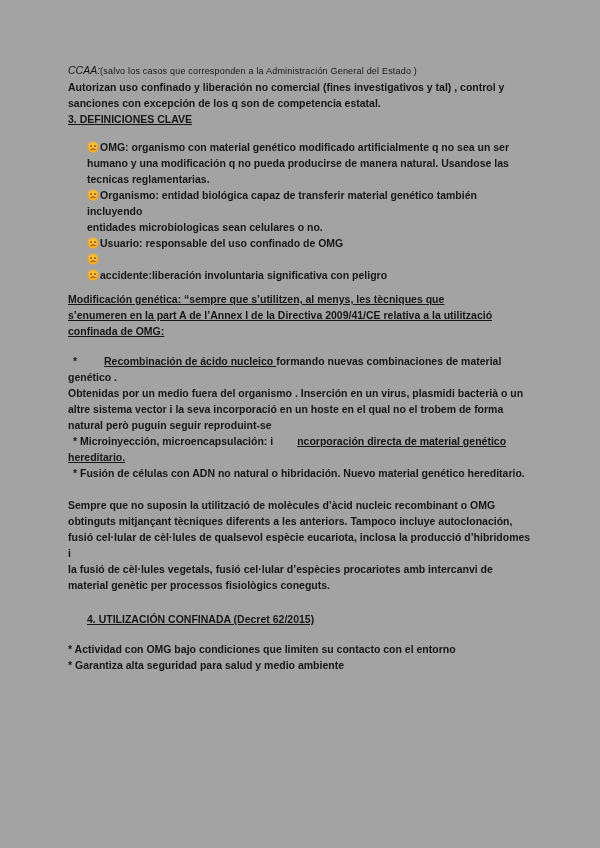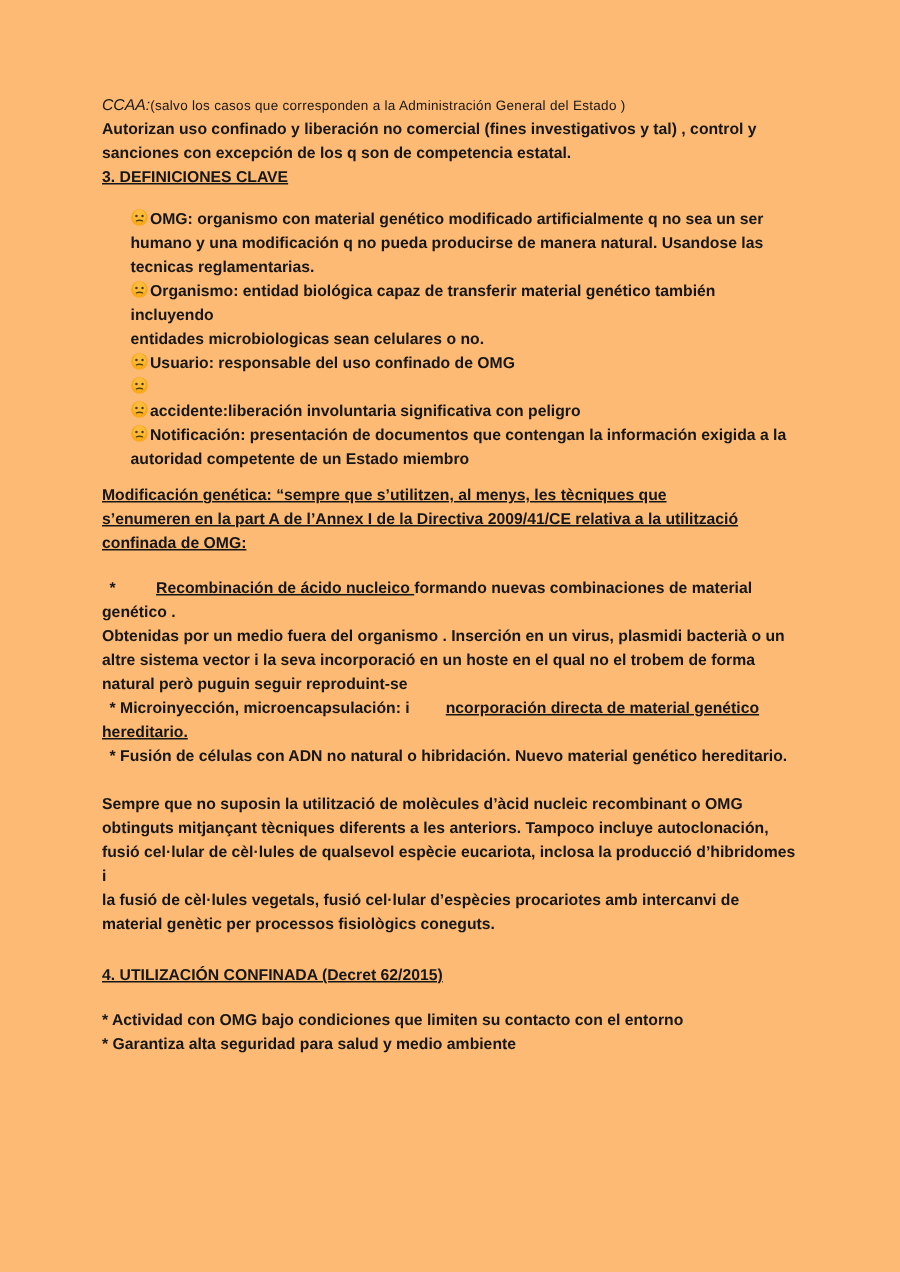--- a/index.html
+++ b/index.html
@@ -5,21 +5,21 @@
   html, body {
     margin: 0;
     padding: 0;
     background: #ffffff;
   }
   .page {
     position: relative;
     width: 600px;
     height: 848px;
     box-sizing: border-box;
-    background: #fdba74;
+    background: #a3a3a3;
     padding: 62px 66px 0 68px;
     font-family: "Liberation Sans", sans-serif;
     font-size: 10.5px;
     line-height: 16px;
     color: #161616;
     overflow: hidden;
   }
   p { margin: 0; }
   .pre { white-space: pre-line; font-weight: bold; }
   .italic { font-style: italic; }
@@ -28,21 +28,21 @@
     font-weight: bold;
     text-decoration: underline;
   }
   .u { text-decoration: underline; padding-left: 24px; }
   .b { font-weight: bold; }
   .tech { text-indent: 5px; }
   .mt8  { margin-top: 8px; }
   .mt12 { margin-top: 12px; margin-left: 19px; }
   .mt14 { margin-top: 14px; }
   .mt16 { margin-top: 16px; }
-  .mt18 { margin-top: 18px; }
+  .mt18 { margin-top: 18px; margin-left: 19px; }
   .mt30 { }
   .emoji {
     display: inline-block;
     width: 12px;
     height: 12px;
     vertical-align: -2px;
     margin-right: 1px;
   }
 </style>
 </head>
@@ -89,28 +89,20 @@
           <circle cx="10.7" cy="6.7" r="1.15" fill="#5B3A02"></circle>
           <path d="M5.3 11 Q8 9.8 10.7 11" stroke="#5B3A02" stroke-width="1.2" fill="none" stroke-linecap="round"></path>
         </svg></p>
     <p><svg class="emoji" viewBox="0 0 16 16">
           <circle cx="8" cy="8" r="7.4" fill="#F9A91C"></circle>
           <circle cx="8" cy="6.8" r="5.6" fill="#FBBC3A"></circle>
           <circle cx="5.3" cy="6.7" r="1.15" fill="#5B3A02"></circle>
           <circle cx="10.7" cy="6.7" r="1.15" fill="#5B3A02"></circle>
           <path d="M5.3 11 Q8 9.8 10.7 11" stroke="#5B3A02" stroke-width="1.2" fill="none" stroke-linecap="round"></path>
         </svg><span class="pre">accidente:liberación involuntaria significativa con peligro</span></p>
-    <p><svg class="emoji" viewBox="0 0 16 16">
-          <circle cx="8" cy="8" r="7.4" fill="#F9A91C"></circle>
-          <circle cx="8" cy="6.8" r="5.6" fill="#FBBC3A"></circle>
-          <circle cx="5.3" cy="6.7" r="1.15" fill="#5B3A02"></circle>
-          <circle cx="10.7" cy="6.7" r="1.15" fill="#5B3A02"></circle>
-          <path d="M5.3 11 Q8 9.8 10.7 11" stroke="#5B3A02" stroke-width="1.2" fill="none" stroke-linecap="round"></path>
-        </svg><span class="pre">Notificación: presentación de documentos que contengan la información exigida a la
-autoridad competente de un Estado miembro</span></p>
   </div>
 
   <p class="heading pre mt8">Modificación genética: “sempre que s’utilitzen, al menys, les tècniques que
 s’enumeren en la part A de l’Annex I de la Directiva 2009/41/CE relativa a la utilització
 confinada de OMG:</p>
 
   <p class="tech mt14"><span class="pre">* </span><span class="pre u">Recombinación de ácido nucleico </span><span class="pre">formando nuevas combinaciones de material genético .
 Obtenidas por un medio fuera del organismo . Inserción en un virus, plasmidi bacterià o un
 altre sistema vector i la seva incorporació en un hoste en el qual no el trobem de forma
 natural però puguin seguir reproduint-se</span></p>

